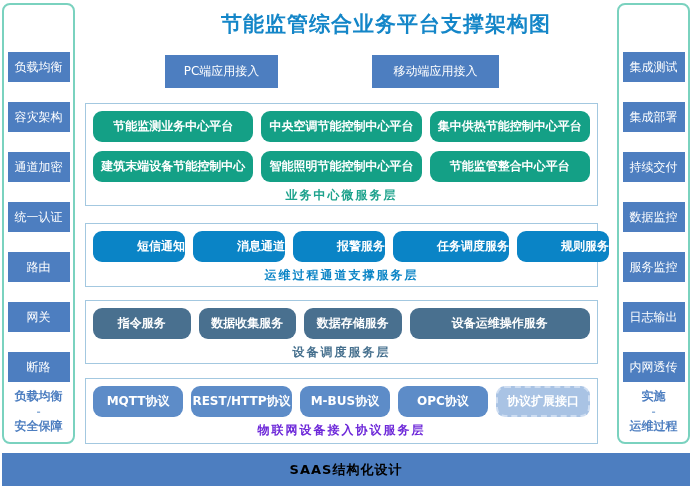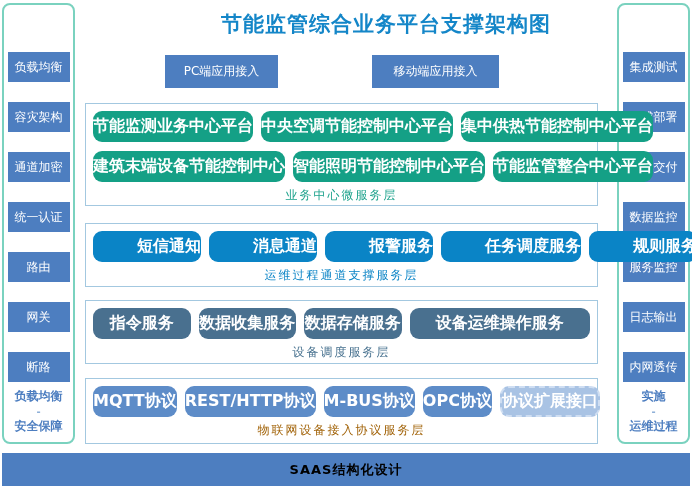--- a/index.html
+++ b/index.html
@@ -41,40 +41,40 @@
     position:absolute;left:85px;width:513px;box-sizing:border-box;
     border:1px solid #a3c8e0;background:#fff;padding:7px 7px 2px 7px;
   }
   .sec1{top:103px;height:103px;}
   .sec2{top:223px;height:64px;}
   .sec3{top:300px;height:64px;}
   .sec4{top:378px;height:66px;}
   .row{display:flex;gap:8px;}
   .row + .row{margin-top:9px;}
   .nbox{
-    flex:1;height:31px;border-radius:9px;color:#fff;font-size:16px;font-weight:bold;
+    flex:1;height:31px;border-radius:9px;color:#fff;font-size:12px;font-weight:bold;
     display:flex;align-items:center;justify-content:center;white-space:nowrap;
   }
   .green{background:#14a086;}
   .blue{background:#0a84c6;padding-left:44px;}
   .slate{background:#49708f;}
   .slate.wide{flex:1.85;}
   .mblue{background:#5d8cc8;}
   .mblue.restwide{flex:1.12;}
   .lblue{
     background:#a9c3e4;border:2px dashed #cfdef2;box-sizing:border-box;
   }
   .sec-label{
-    text-align:center;font-size:12px;font-weight:normal;margin-top:5px;
+    text-align:center;font-size:12px;font-weight:bold;margin-top:5px;
     letter-spacing:2px;
   }
   .sec1 .sec-label{color:#1da28c;}
   .sec2 .sec-label{color:#0a84c6;}
   .sec3 .sec-label{color:#46708e;}
-  .sec4 .sec-label{color:#a16207;}
+  .sec4 .sec-label{color:#6d28d9;}
   
   .saas-bar{
     position:absolute;left:2px;right:2px;top:453px;height:33px;background:#4d7ec0;
     color:#000000;display:flex;align-items:center;justify-content:center;
     font-size:13px;font-weight:bold;letter-spacing:1px;
   }
 </style>
 </head>
 <body>
 

